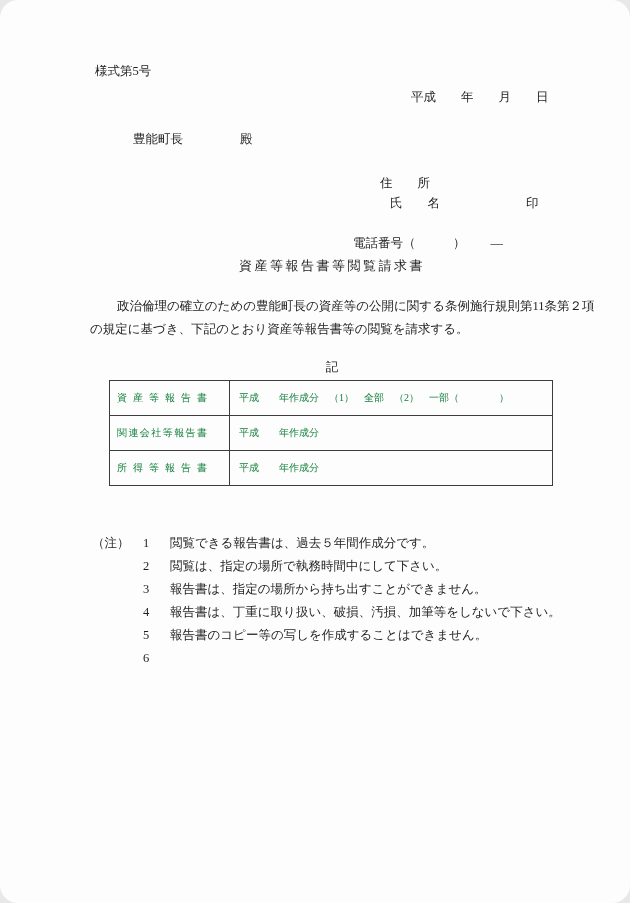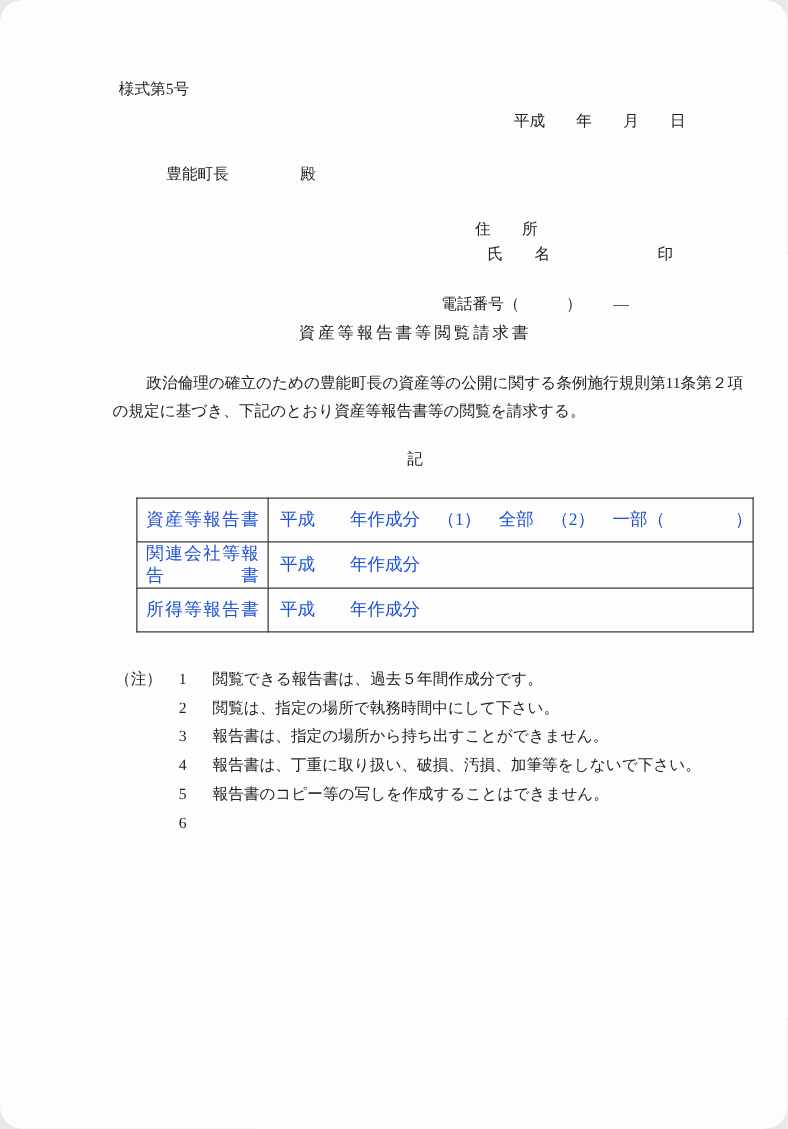--- a/index.html
+++ b/index.html
@@ -28,25 +28,25 @@
     position: absolute;
     left: 90px;
     top: 295px;
     width: 500px;
   }
   .body-line { line-height: 23px; white-space: nowrap; }
   .body-line.first { text-indent: 27px; }
   .report-table {
     position: absolute;
     left: 109px;
-    top: 398px;
+    top: 380px;
     width: 444px;
     border-collapse: collapse;
-    font-size: 14px;
-    color: #1d4ed8;
+    font-size: 10px;
+    color: #15803d;
   }
   .report-table td {
     border: 1px solid #3c3c3c;
     height: 34px;
     padding: 0;
     vertical-align: middle;
   }
   .report-table td.label-cell { width: 105px; padding: 0 7px; }
   .report-table td.label-cell .justify {
     display: block;

